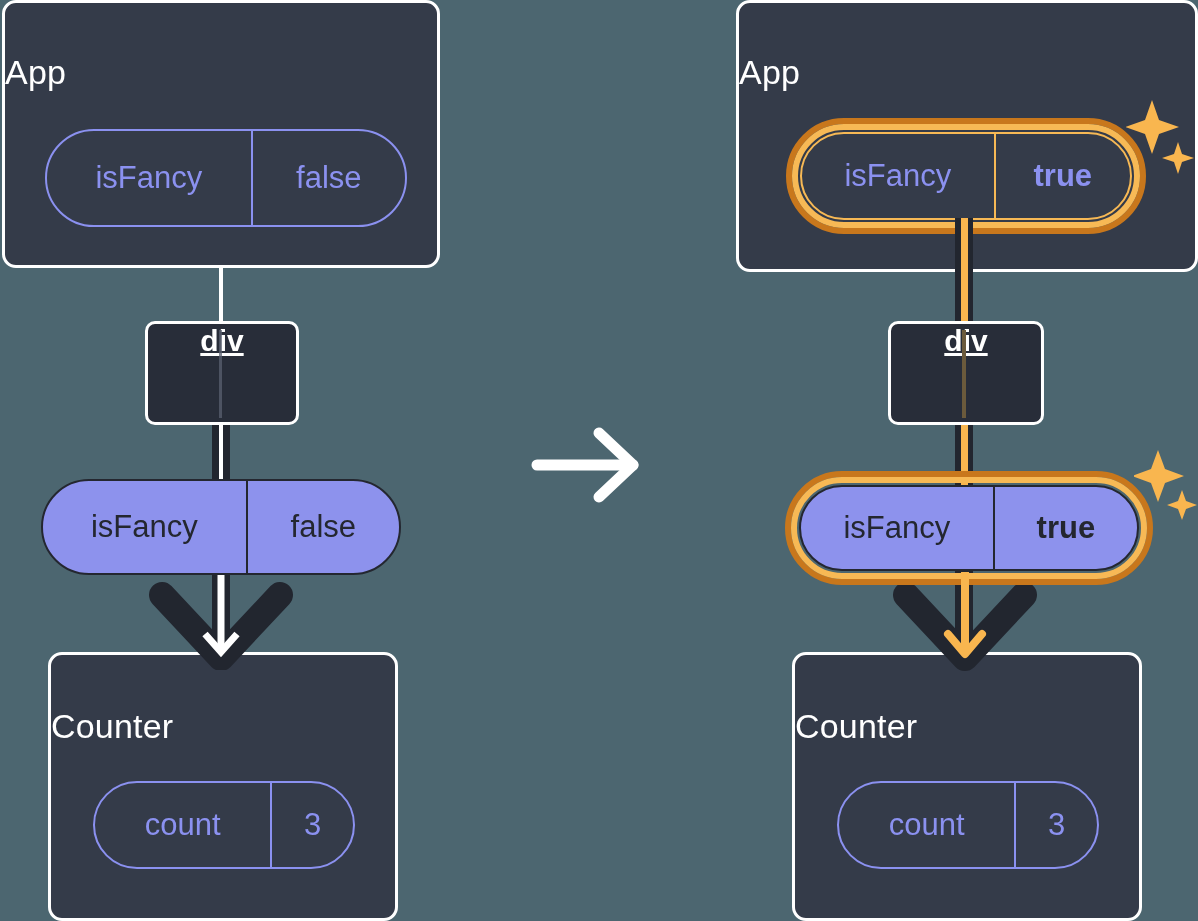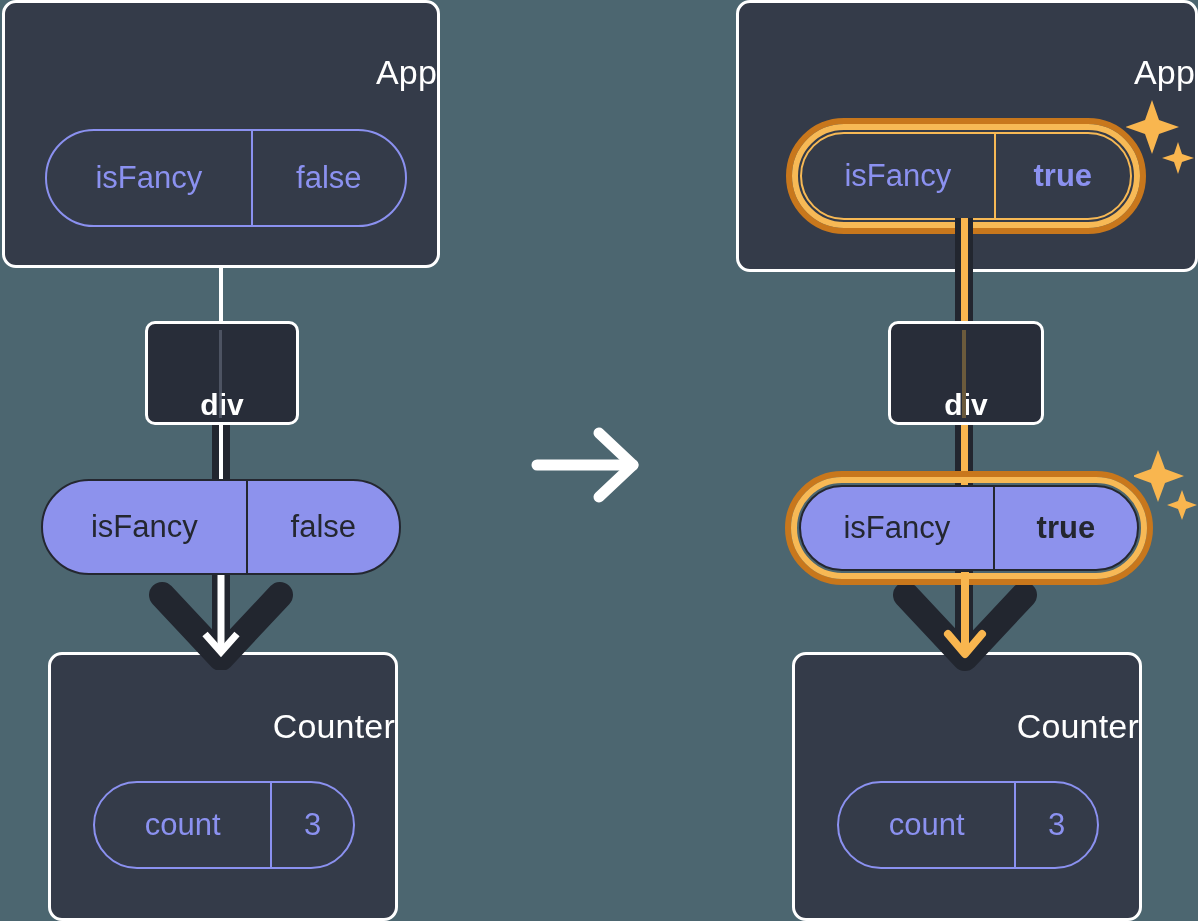--- a/index.html
+++ b/index.html
@@ -15,36 +15,37 @@
   .card{
     position:absolute;
     background:#343b49;
     border:3px solid #ffffff;
     border-radius:14px;
     box-sizing:border-box;
     z-index:5;
   }
   .card-title{
     position:absolute;left:0;right:0;
-    text-align:right;
+    text-align:left;
     color:#ffffff;
     font-size:34px;
     letter-spacing:.2px;
   }
 
   
   .tagbox{
     position:absolute;
     background:#282d39;
     border:3px solid #ffffff;
     border-radius:10px;
     box-sizing:border-box;
-    display:flex;align-items:flex-end;justify-content:center;
+    display:flex;align-items:flex-start;justify-content:center;
     color:#ffffff;font-size:30px;font-weight:bold;
     z-index:12;
+    text-decoration:underline;
   }
 
   
   .pill{
     position:absolute;
     box-sizing:border-box;
     display:flex;align-items:stretch;
     border-radius:999px;
     z-index:10;
   }

